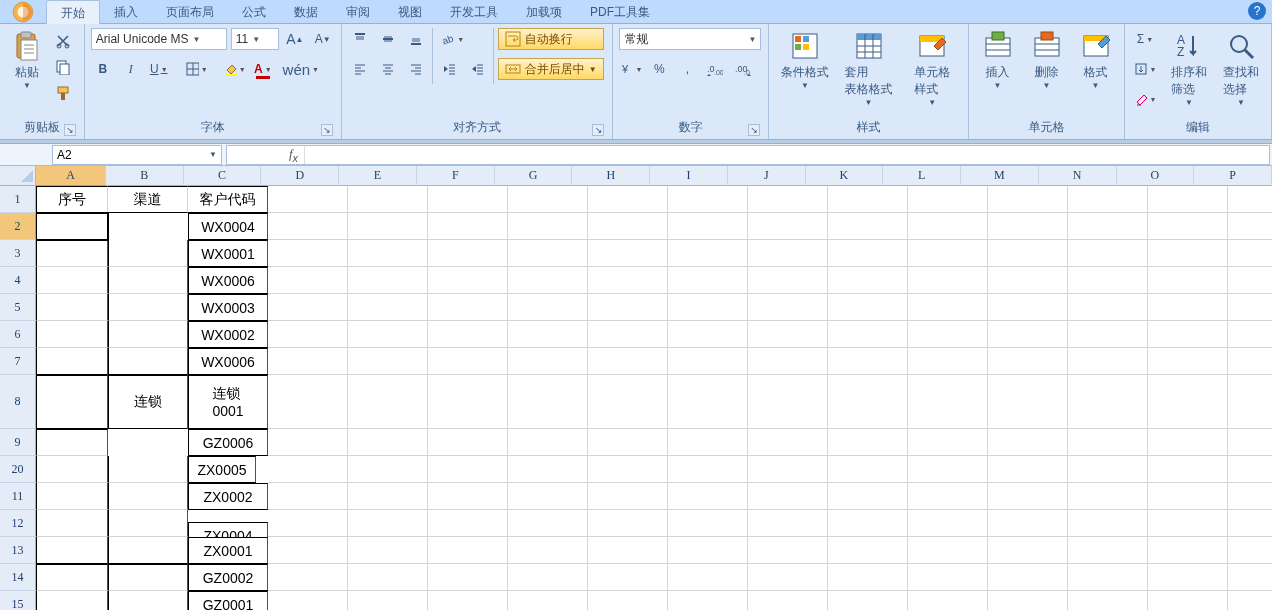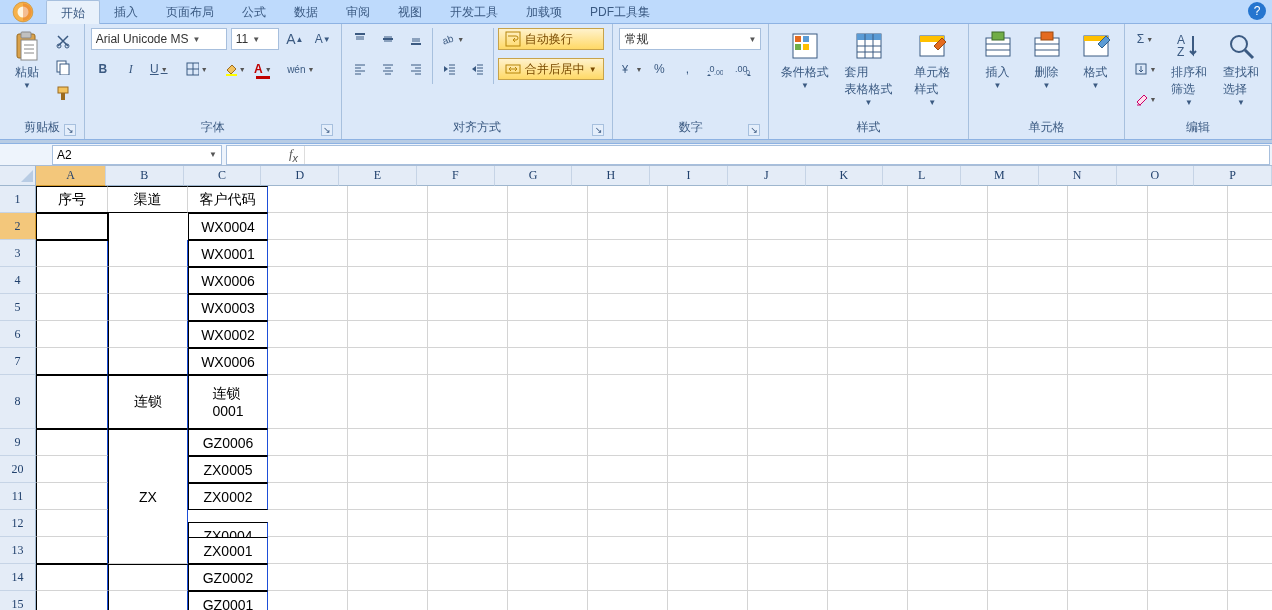--- a/index.html
+++ b/index.html
@@ -199,21 +199,21 @@
               </svg>
               <span class="dd">▼</span>
             </div>
         <div class="btn">
               <span style="color:#c00000;font-weight:bold">A</span>
               <span class="dd">▼</span>
               <div style="position:absolute;width:14px;height:3px;background:#c00000;margin-top:16px"></div>
             </div>
         <div style="width:6px"></div>
         <div class="btn">
-              <span style="font-size:10px">wén</span>
+              <span style="font-size:15px">wén</span>
               <span class="dd">▼</span>
             </div>
       </div>
     </div>
       </div>
     <div class="group-label"><span>字体</span><span class="launcher">↘</span></div>
   </div>
 
   <div class="group" style="width:276px">
     <div class="group-body">
@@ -660,38 +660,37 @@
         <div class="cell" style="left: 552px; top: 189px; width: 80px; height: 54px;"></div>
         <div class="cell" style="left: 632px; top: 189px; width: 80px; height: 54px;"></div>
         <div class="cell" style="left: 712px; top: 189px; width: 80px; height: 54px;"></div>
         <div class="cell" style="left: 792px; top: 189px; width: 80px; height: 54px;"></div>
         <div class="cell" style="left: 872px; top: 189px; width: 80px; height: 54px;"></div>
         <div class="cell" style="left: 952px; top: 189px; width: 80px; height: 54px;"></div>
         <div class="cell" style="left: 1032px; top: 189px; width: 80px; height: 54px;"></div>
         <div class="cell" style="left: 1112px; top: 189px; width: 80px; height: 54px;"></div>
         <div class="cell" style="left: 1192px; top: 189px; width: 80px; height: 54px;"></div>
         <div class="cell b-top b-left b-right" style="left: 0px; top: 243px; width: 72px; height: 27px;"></div>
-        <div class="cell b-top b-left b-right" style="left: 72px; top: 243px; width: 80px; height: 135px; z-index: 2;">ZX</div>
         <div class="cell b-top b-bottom b-left b-right" style="left: 152px; top: 243px; width: 80px; height: 27px;">GZ0006</div>
         <div class="cell" style="left: 232px; top: 243px; width: 80px; height: 27px;"></div>
         <div class="cell" style="left: 312px; top: 243px; width: 80px; height: 27px;"></div>
         <div class="cell" style="left: 392px; top: 243px; width: 80px; height: 27px;"></div>
         <div class="cell" style="left: 472px; top: 243px; width: 80px; height: 27px;"></div>
         <div class="cell" style="left: 552px; top: 243px; width: 80px; height: 27px;"></div>
         <div class="cell" style="left: 632px; top: 243px; width: 80px; height: 27px;"></div>
         <div class="cell" style="left: 712px; top: 243px; width: 80px; height: 27px;"></div>
         <div class="cell" style="left: 792px; top: 243px; width: 80px; height: 27px;"></div>
         <div class="cell" style="left: 872px; top: 243px; width: 80px; height: 27px;"></div>
         <div class="cell" style="left: 952px; top: 243px; width: 80px; height: 27px;"></div>
         <div class="cell" style="left: 1032px; top: 243px; width: 80px; height: 27px;"></div>
         <div class="cell" style="left: 1112px; top: 243px; width: 80px; height: 27px;"></div>
         <div class="cell" style="left: 1192px; top: 243px; width: 80px; height: 27px;"></div>
         <div class="cell b-left b-right" style="left: 0px; top: 270px; width: 72px; height: 27px;"></div>
         <div class="cell b-left b-right" style="left: 72px; top: 270px; width: 80px; height: 27px;"></div>
-        <div class="cell b-top b-bottom b-left b-right" style="left: 152px; top: 270px; width: 80px; height: 27px;">ZX0005</div>
+        <div class="cell b-top b-bottom b-left b-right" style="left: 152px; top: 270px; width: 68px; height: 27px;">ZX0005</div>
         <div class="cell" style="left: 232px; top: 270px; width: 80px; height: 27px;"></div>
         <div class="cell" style="left: 312px; top: 270px; width: 80px; height: 27px;"></div>
         <div class="cell" style="left: 392px; top: 270px; width: 80px; height: 27px;"></div>
         <div class="cell" style="left: 472px; top: 270px; width: 80px; height: 27px;"></div>
         <div class="cell" style="left: 552px; top: 270px; width: 80px; height: 27px;"></div>
         <div class="cell" style="left: 632px; top: 270px; width: 80px; height: 27px;"></div>
         <div class="cell" style="left: 712px; top: 270px; width: 80px; height: 27px;"></div>
         <div class="cell" style="left: 792px; top: 270px; width: 80px; height: 27px;"></div>
         <div class="cell" style="left: 872px; top: 270px; width: 80px; height: 27px;"></div>
         <div class="cell" style="left: 952px; top: 270px; width: 80px; height: 27px;"></div>

